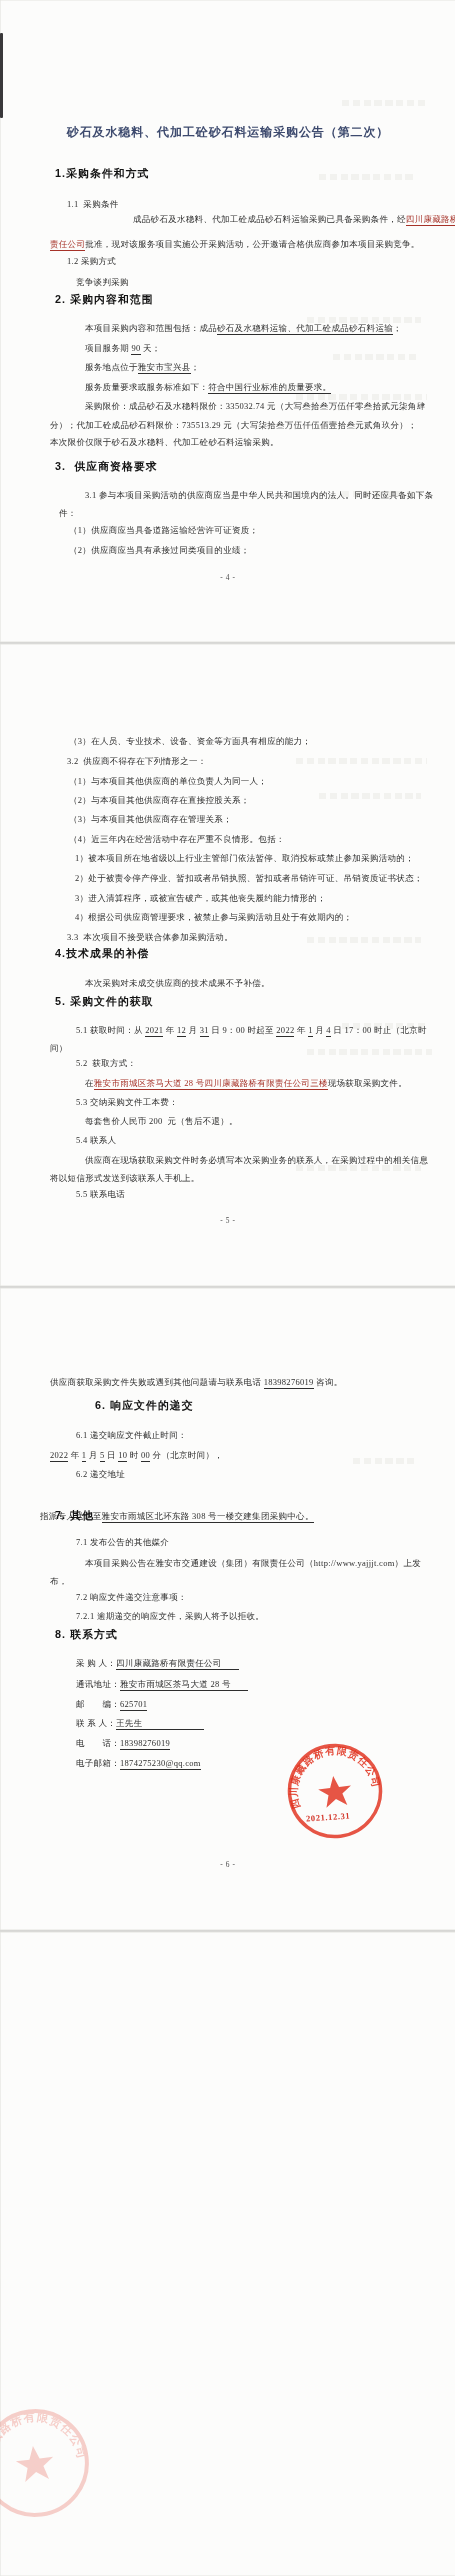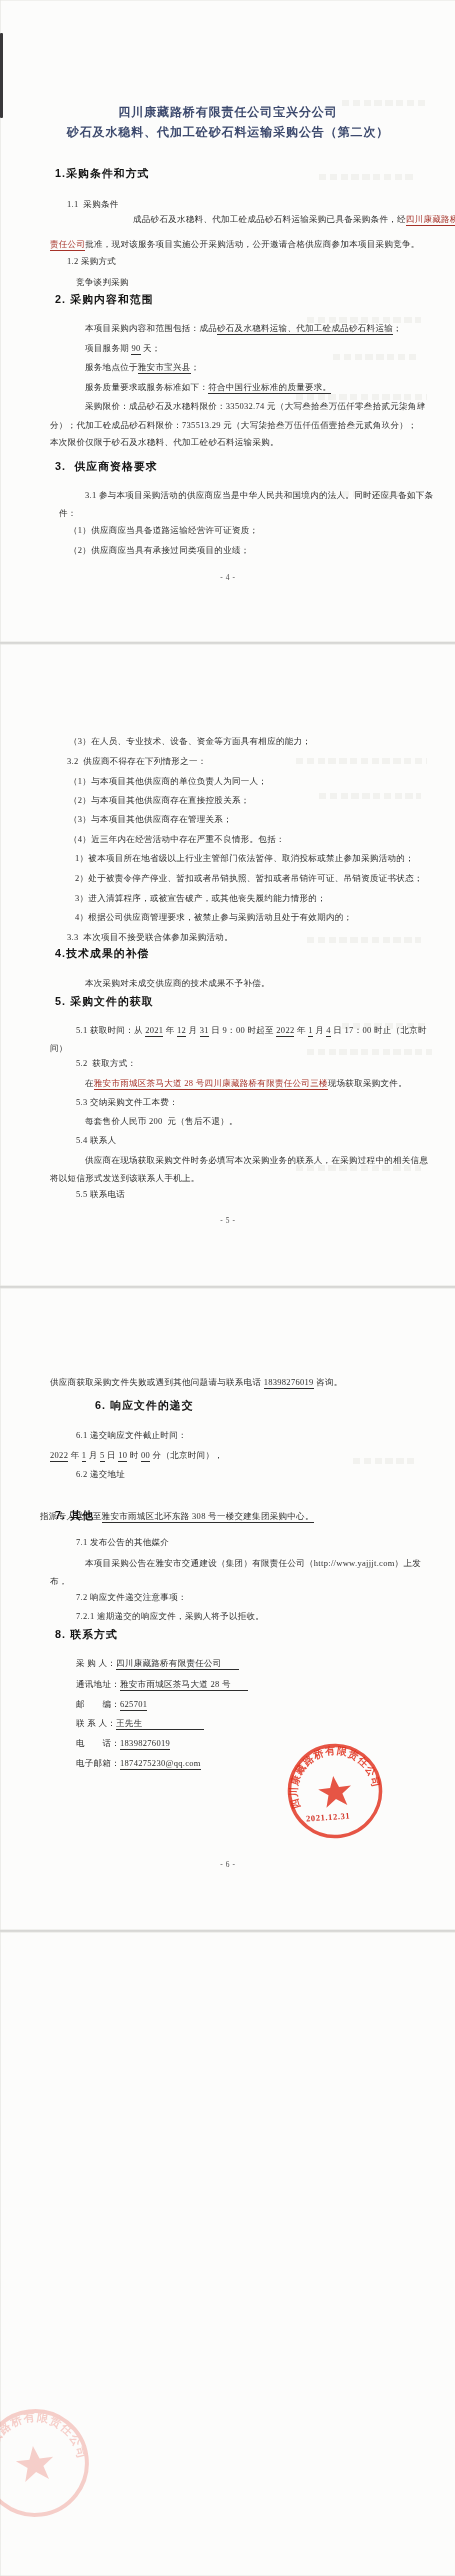--- a/index.html
+++ b/index.html
@@ -68,21 +68,20 @@
     <defs>
       <path id="arc2" d="M 32,136 A 76,76 0 1 1 168,136" fill="none"></path>
     </defs>
     <circle cx="100" cy="100" r="91" fill="none" stroke="#e0301c" stroke-width="7"></circle>
     <polygon points="100,70 109,93 133,93 114,107 121,131 100,116 79,131 86,107 67,93 91,93" fill="#e0301c"></polygon>
     <text font-size="20" fill="#e0301c" letter-spacing="2" font-family="Liberation Sans, DejaVu Sans, sans-serif" font-weight="bold">
       <textPath id="sealText2" href="#arc2" startOffset="4%">四川康藏路桥有限责任公司</textPath>
     </text>
   </svg>
 
-    <div class="line title center" style="top: 105px;"><span class="">四川康藏路桥有限责任公司宝兴分公司</span></div>
     <div class="line title center" style="top: 125px;"><span class="">砂石及水稳料、代加工砼砂石料运输采购公告（第二次）</span></div>
     <div class="line h1" style="top: 166px; left: 55px;"><span class="">1.采购条件和方式</span></div>
     <div class="line body" style="top: 199px; left: 67px;"><span class="">1.1  采购条件</span></div>
     <div class="line body" style="top: 214px; left: 85px; margin-left: 48px;"><span class="">成品砂石及水稳料、代加工砼成品砂石料运输采购已具备采购条件，经</span><span class="u r">四川康藏路桥有限</span></div>
     <div class="line body" style="top: 239px; left: 50px;"><span class="u r">责任公司</span><span class="">批准，现对该服务项目实施公开采购活动，公开邀请合格供应商参加本项目采购竞争。</span></div>
     <div class="line body" style="top: 256px; left: 67px;"><span class="">1.2 采购方式</span></div>
     <div class="line body" style="top: 277px; left: 76px;"><span class="">竞争谈判采购</span></div>
     <div class="line h1" style="top: 292px; left: 55px;"><span class="">2. 采购内容和范围</span></div>
     <div class="line body" style="top: 323px; left: 85px;"><span class="">本项目采购内容和范围包括：成品</span><span class="u ">砂石及水稳料运输、代加工砼成品砂石料运输</span><span class="">；</span></div>
     <div class="line body" style="top: 343px; left: 85px;"><span class="">项目服务期 </span><span class="u ">90</span><span class=""> 天；</span></div>

